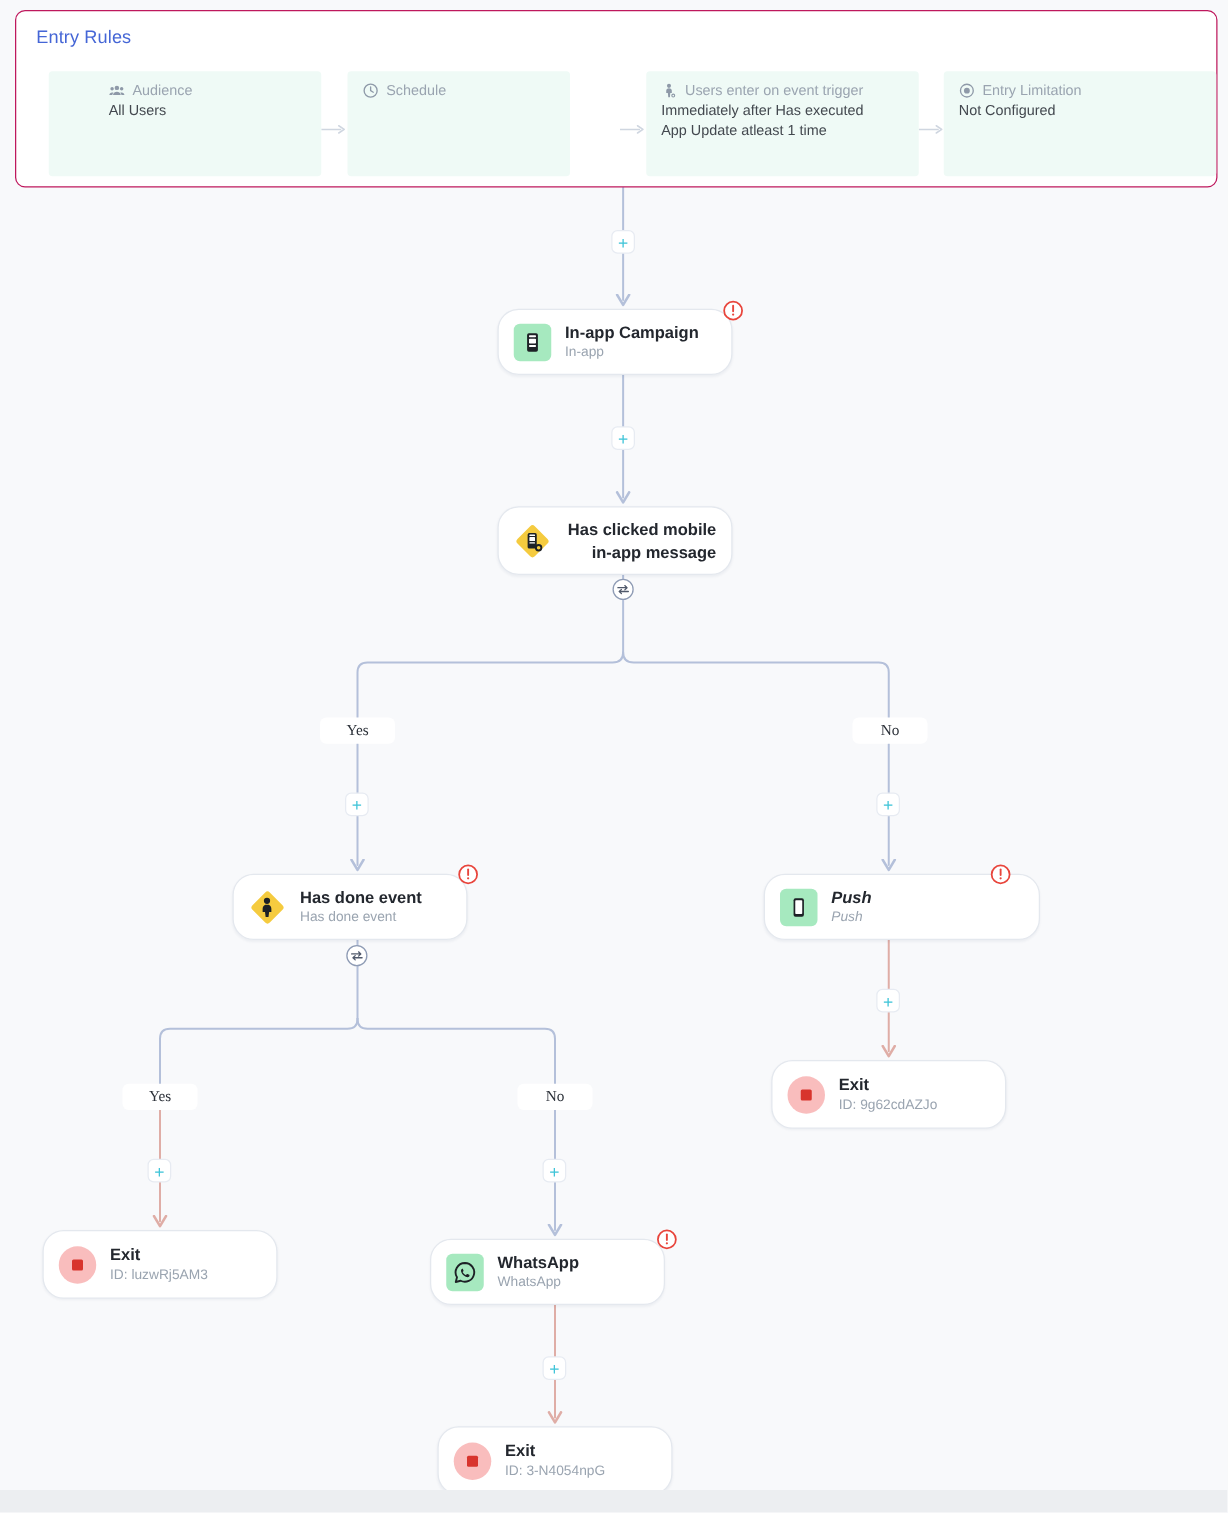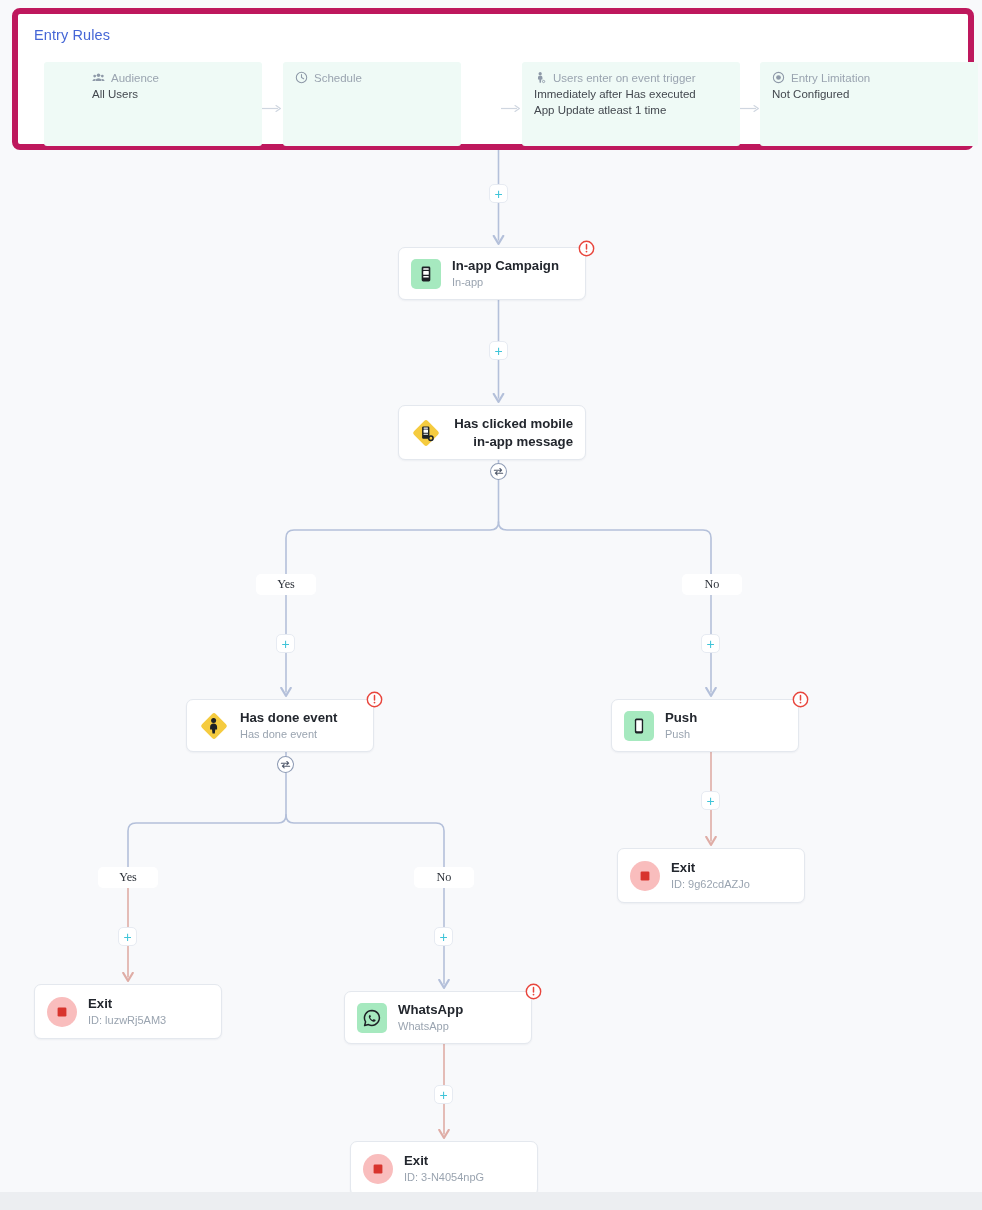--- a/index.html
+++ b/index.html
@@ -21,21 +21,21 @@
     left: 0; top: 1192px; width: 982px; height: 18px;
     background: #eceef1;
   }
 
   
   #entry-rules {
     position: absolute;
     left: 12px; top: 8px;
     width: 962px; height: 142px;
     background: #ffffff;
-    border: 6px solid #be185d;
+    border: 1px solid #be185d;
     border-radius: 8px;
   }
   #entry-rules-title {
     position: absolute;
     left: 16px; top: 13px;
     font-size: 14.5px;
     color: #4566d6;
     letter-spacing: .1px;
   }
   .rule-card {
@@ -72,21 +72,21 @@
   }
   #rule-arrow-0 { left: 244px; }
   #rule-arrow-1 { left: 483px; }
   #rule-arrow-2 { left: 722px; }
 
   
   .node {
     position: absolute;
     background: #ffffff;
     border: 1px solid #e4e8ee;
-    border-radius: 7px;
+    border-radius: 17px;
     display: flex;
     align-items: center;
     padding: 0 12px;
     box-shadow: 0 1px 2px rgba(25,40,70,.05);
   }
   .node-icon {
     width: 30px; height: 30px;
     flex: 0 0 30px;
     display: flex; align-items: center; justify-content: center;
     margin-right: 11px;
@@ -126,21 +126,21 @@
 
   .warn-badge {
     position: absolute;
     width: 17px; height: 17px;
   }
 
   
   #node-inapp     { left: 398px; top: 247px; width: 188px; height: 53px; }
   #node-cond1     { left: 398px; top: 405px; width: 188px; height: 55px; }
   #node-hasdone   { left: 186px; top: 699px; width: 188px; height: 53px; }
-  #node-push      { left: 611px; top: 699px; width: 188px; height: 53px; }
+  #node-push      { left: 611px; top: 699px; width: 221px; height: 53px; font-style: italic; }
   #node-exit-a    { left: 617px; top: 848px; width: 188px; height: 55px; }
   #node-exit-b    { left:  34px; top: 984px; width: 188px; height: 55px; }
   #node-whatsapp  { left: 344px; top: 991px; width: 188px; height: 53px; }
   #node-exit-c    { left: 350px; top: 1141px; width: 188px; height: 55px; }
 
   #warn-inapp    { left: 578px; top: 240px; }
   #warn-hasdone  { left: 366px; top: 691px; }
   #warn-push     { left: 792px; top: 691px; }
   #warn-whatsapp { left: 525px; top: 983px; }
 

